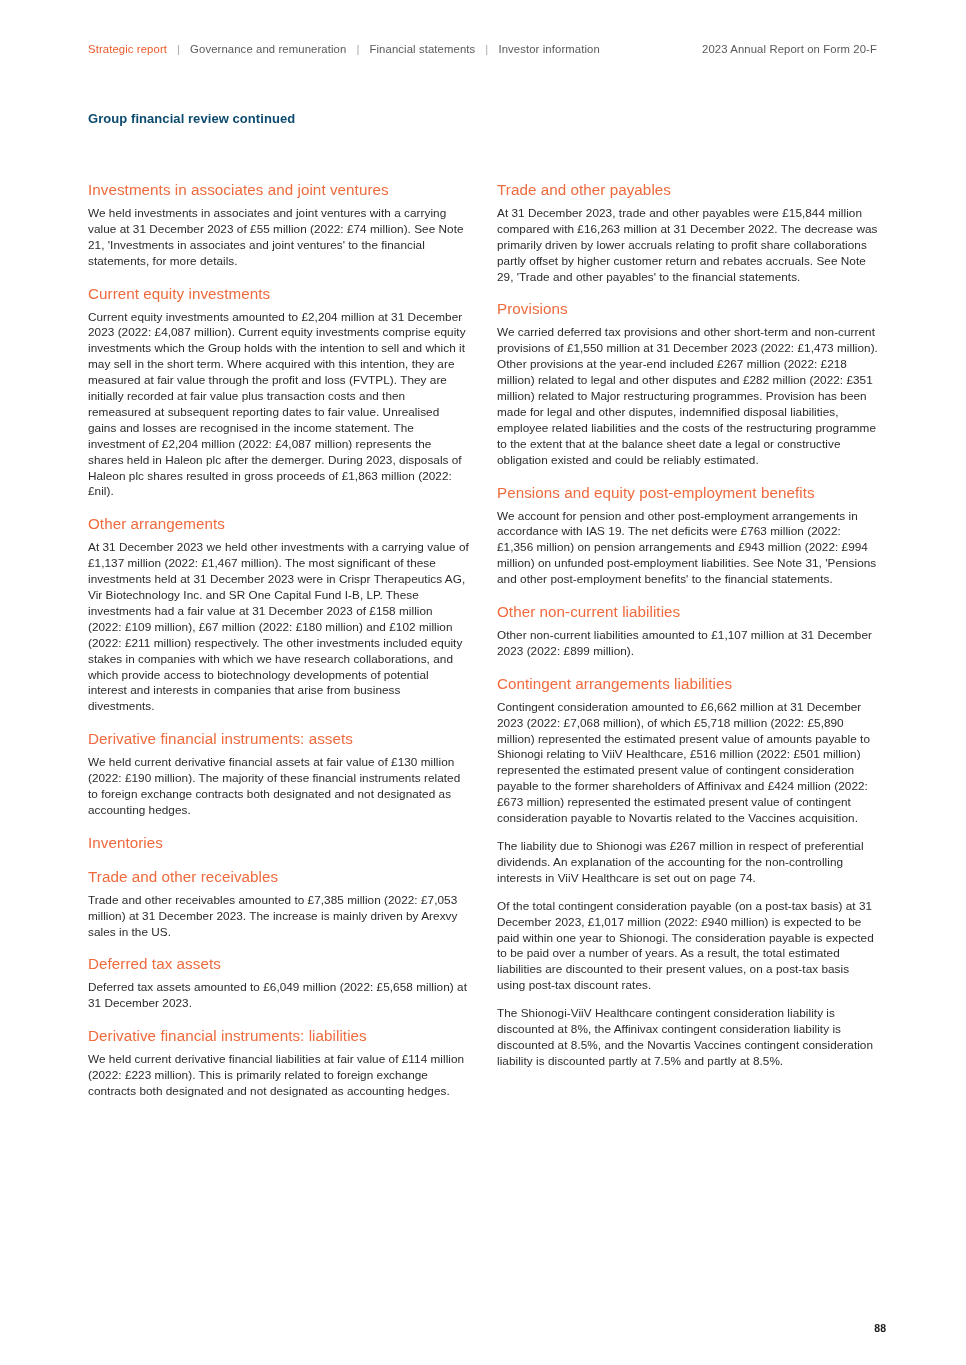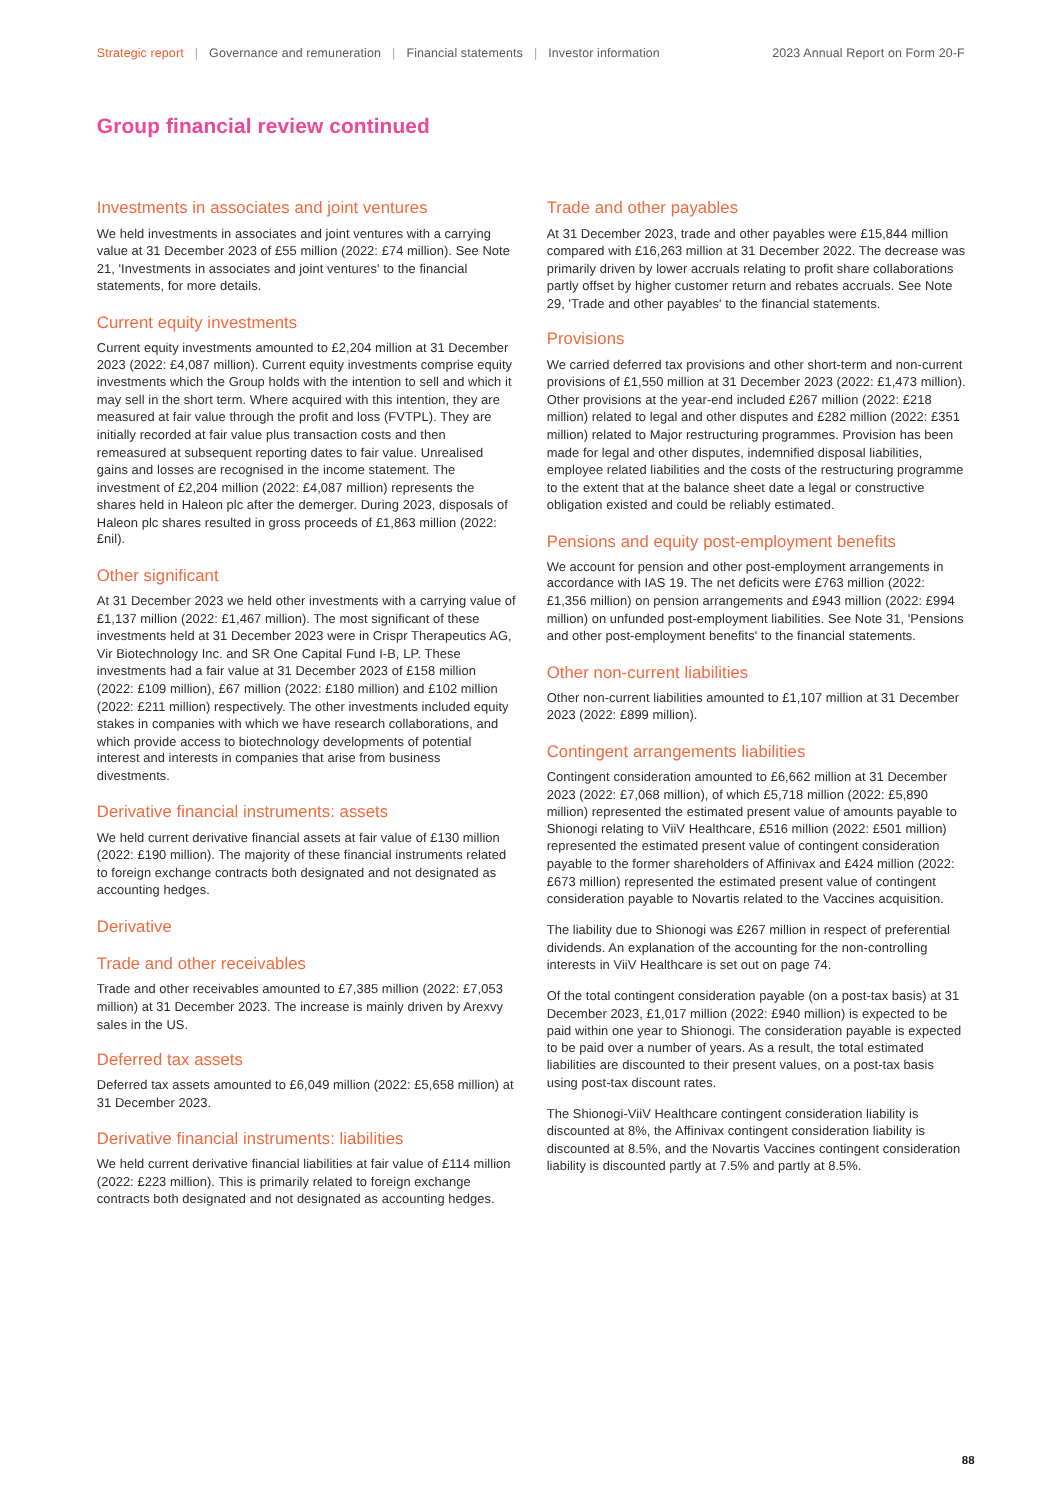--- a/index.html
+++ b/index.html
@@ -51,24 +51,24 @@
     margin-left: auto;
     white-space: nowrap;
     color: #58595b;
     padding-right: 1px;
   }
 
   
   .page-title {
     position: absolute;
     left: 88px;
-    top: 92px;
-    font-size: 19px;
+    top: 102px;
+    font-size: 13px;
     font-weight: bold;
-    color: #ec4899;
+    color: #0c4a6e;
     letter-spacing: 0.005em;
   }
 
   
   .columns {
     position: absolute;
     left: 88px;
     top: 181px;
     width: 790px;
     display: flex;
@@ -135,29 +135,29 @@
     <div class="col">
       <div class="block">
         <h2 class="section-head">Investments in associates and joint ventures</h2>
         <p class="body">We held investments in associates and joint ventures with a carrying value at 31 December 2023 of £55 million (2022: £74 million). See Note 21, 'Investments in associates and joint ventures' to the financial statements, for more details.</p>
       </div>
       <div class="block">
         <h2 class="section-head">Current equity investments</h2>
         <p class="body">Current equity investments amounted to £2,204 million at 31 December 2023 (2022: £4,087 million). Current equity investments comprise equity investments which the Group holds with the intention to sell and which it may sell in the short term. Where acquired with this intention, they are measured at fair value through the profit and loss (FVTPL). They are initially recorded at fair value plus transaction costs and then remeasured at subsequent reporting dates to fair value. Unrealised gains and losses are recognised in the income statement. The investment of £2,204 million (2022: £4,087 million) represents the shares held in Haleon plc after the demerger. During 2023, disposals of Haleon plc shares resulted in gross proceeds of £1,863 million (2022: £nil).</p>
       </div>
       <div class="block">
-        <h2 class="section-head">Other significant</h2>
+        <h2 class="section-head">Other arrangements</h2>
         <p class="body">At 31 December 2023 we held other investments with a carrying value of £1,137 million (2022: £1,467 million). The most significant of these investments held at 31 December 2023 were in Crispr Therapeutics AG, Vir Biotechnology Inc. and  SR One Capital Fund I-B, LP. These investments had a fair value at 31 December 2023 of £158 million (2022: £109 million), £67 million (2022: £180 million) and £102 million (2022: £211 million) respectively. The other investments included equity stakes in companies with which we have research collaborations, and which provide access to biotechnology developments of potential interest and interests in companies that arise from business divestments.</p>
       </div>
       <div class="block">
         <h2 class="section-head">Derivative financial instruments: assets</h2>
         <p class="body">We held current derivative financial assets at fair value of £130 million (2022: £190 million). The majority of these financial instruments related to foreign exchange contracts both designated and not designated as accounting hedges.</p>
       </div>
       <div class="block">
-        <h2 class="section-head">Derivative</h2>
+        <h2 class="section-head">Inventories</h2>
       </div>
       <div class="block">
         <h2 class="section-head">Trade and other receivables</h2>
         <p class="body">Trade and other receivables amounted to £7,385 million (2022: £7,053 million) at 31 December 2023. The increase is mainly driven by Arexvy sales in the US.</p>
       </div>
       <div class="block">
         <h2 class="section-head">Deferred tax assets</h2>
         <p class="body">Deferred tax assets amounted to £6,049 million (2022: £5,658 million) at 31 December 2023.</p>
       </div>
       <div class="block">

